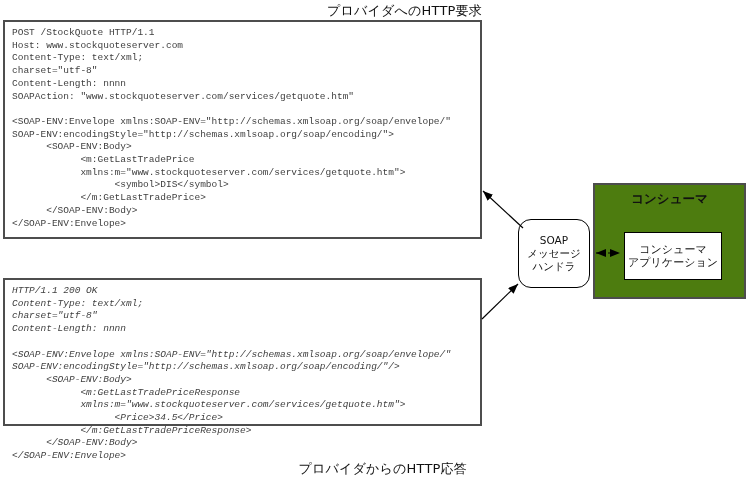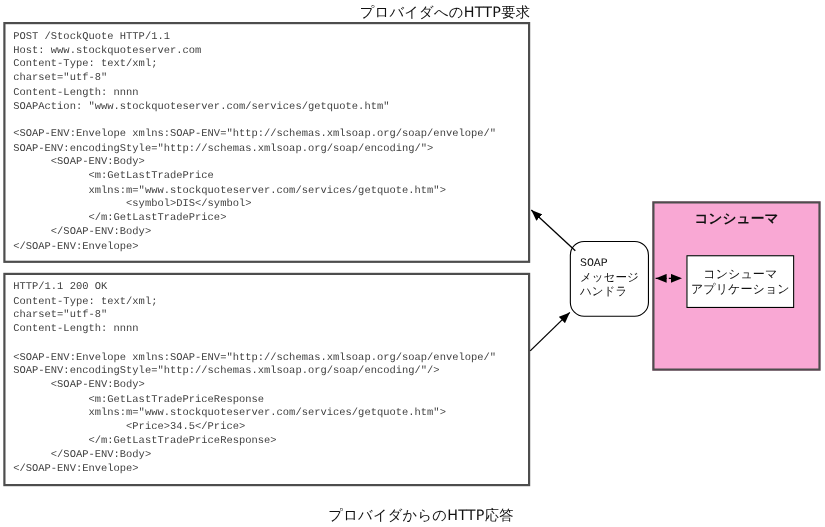--- a/index.html
+++ b/index.html
@@ -11,51 +11,50 @@
     position:absolute; font-weight:normal; font-size:13px; color:#111111;
     white-space:nowrap; letter-spacing:0.2px;
   }
   .title-request { top:2px; right:268px; text-align:right; }
   .title-response { top:460px; right:283px; text-align:left; }
   .code-box {
     position:absolute; left:3px; width:479px; box-sizing:border-box;
     border:2px solid #4d4d4d; background:#ffffff;
   }
   .request-box { top:20px; height:219px; }
-  .response-box { top:248px; height:194px; }
+  .response-box { top:278px; height:148px;font-style:italic; }
   pre.code {
     margin:0; padding:5px 4px 0 7px;
     font-family:"Liberation Mono","DejaVu Sans Mono",monospace;
     font-size:9.5px; line-height:12.7px; color:#3f3f3f; white-space:pre;
   }
   .consumer-box {
-    position:absolute; left:593px; top:183px; width:153px; height:154px;
-    box-sizing:border-box; background:#f9a8d4; border:2px solid #4d4d4d;
+    position:absolute; left:593px; top:183px; width:153px; height:116px;
+    box-sizing:border-box; background:#4d7c0f; border:2px solid #4d4d4d;
   }
   .consumer-title {
     margin-top:6px; text-align:center; font-weight:bold; font-size:12.5px; color:#111111;
   }
   .app-box {
     position:absolute; left:29px; top:47px; width:98px; height:48px;
     box-sizing:border-box; background:#ffffff; border:1.5px solid #000000;
     display:flex; align-items:center; justify-content:center;
   }
   .app-label {
     font-size:11px; line-height:13.5px; color:#111111; text-align:center;
     white-space:pre-line;
   }
   .handler-box {
     position:absolute; left:518px; top:219px; width:72px; height:69px;
     box-sizing:border-box; background:#ffffff; border:1.4px solid #000000;
     border-radius:13px; display:flex; align-items:center; justify-content:center;
   }
   .handler-label {
-    font-size:10.5px; line-height:13px; color:#111111; text-align:left;
+    font-size:10.5px; line-height:13px; color:#111111; text-align:center;
     white-space:pre-line;
-    font-family:Liberation Mono, monospace;
   }
   svg.arrows { position:absolute; left:0; top:0; pointer-events:none; }
   svg.arrows line { stroke:#000000; stroke-width:1.2px; }
   svg.arrows marker path { fill:#000000; }
 </style>
 </head>
 <body>
 
 <div class="stage">
 

